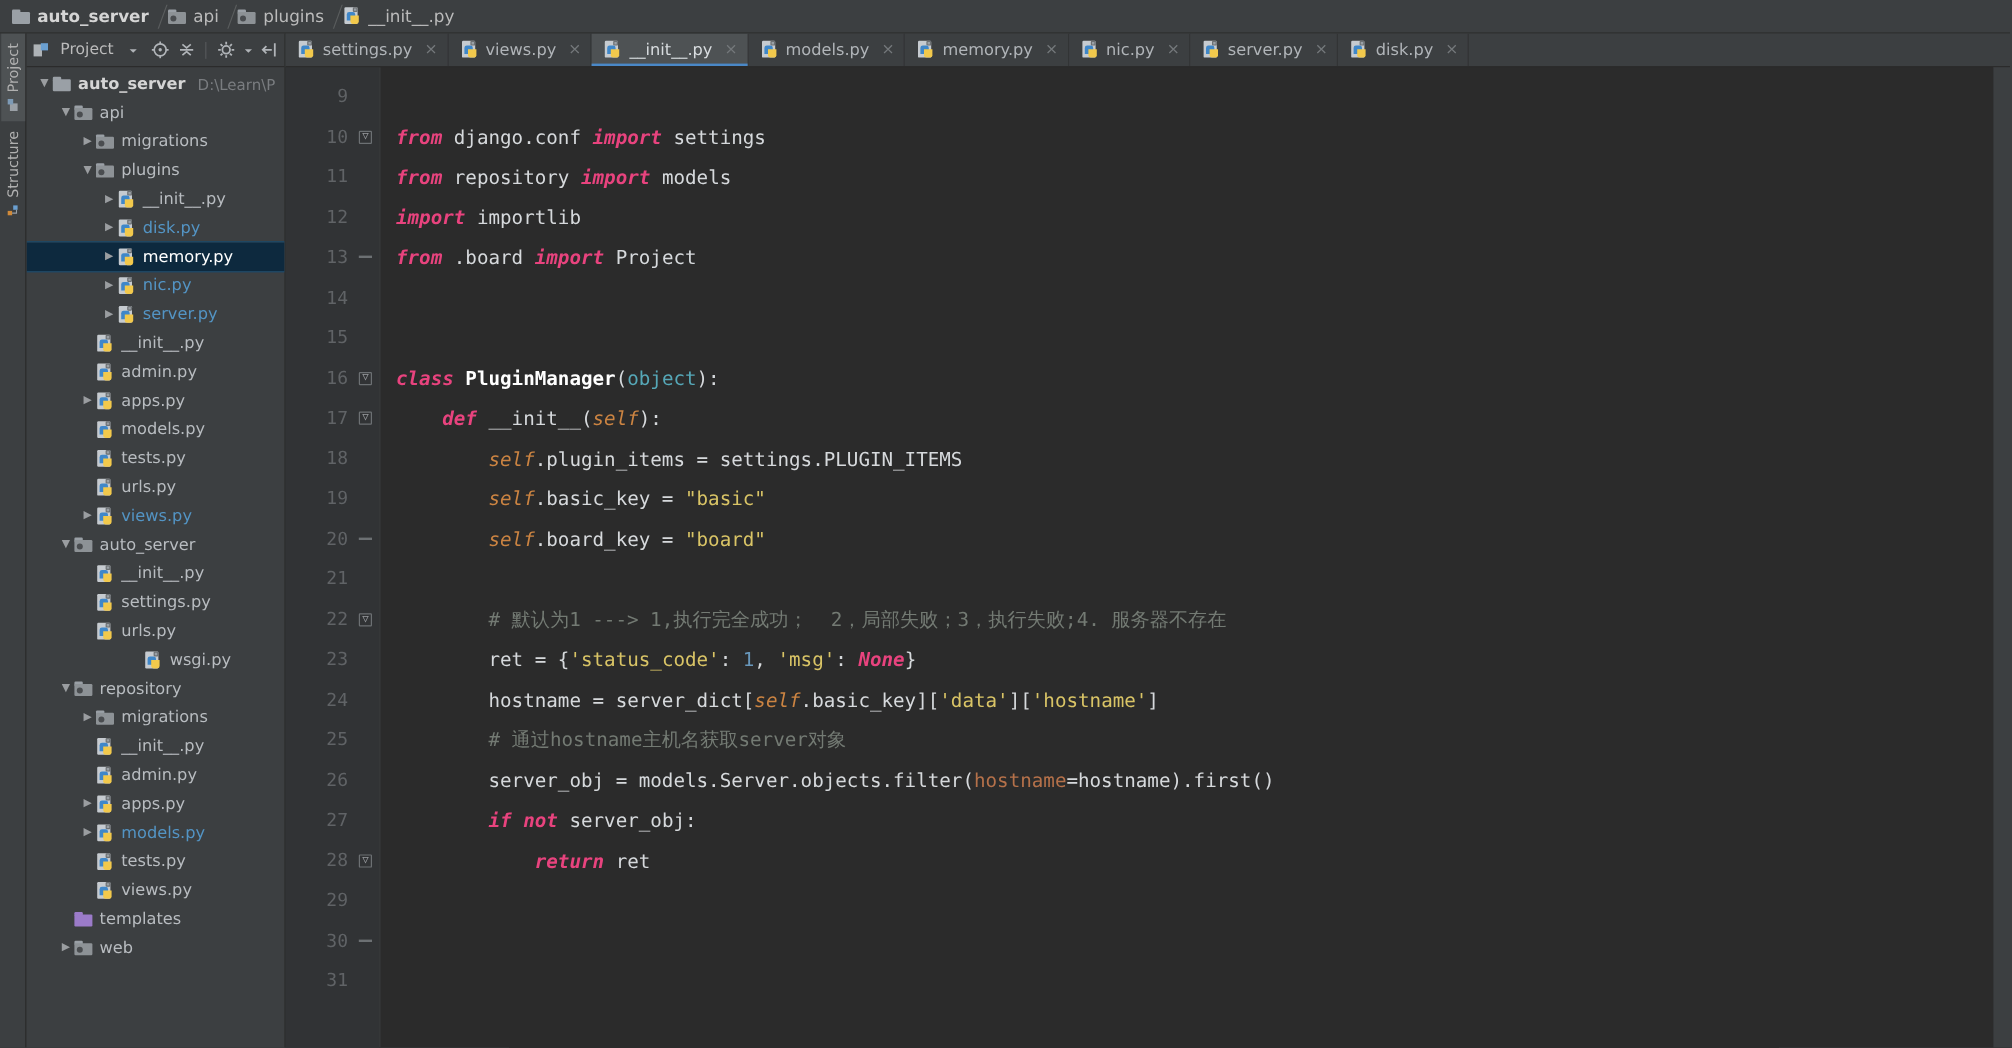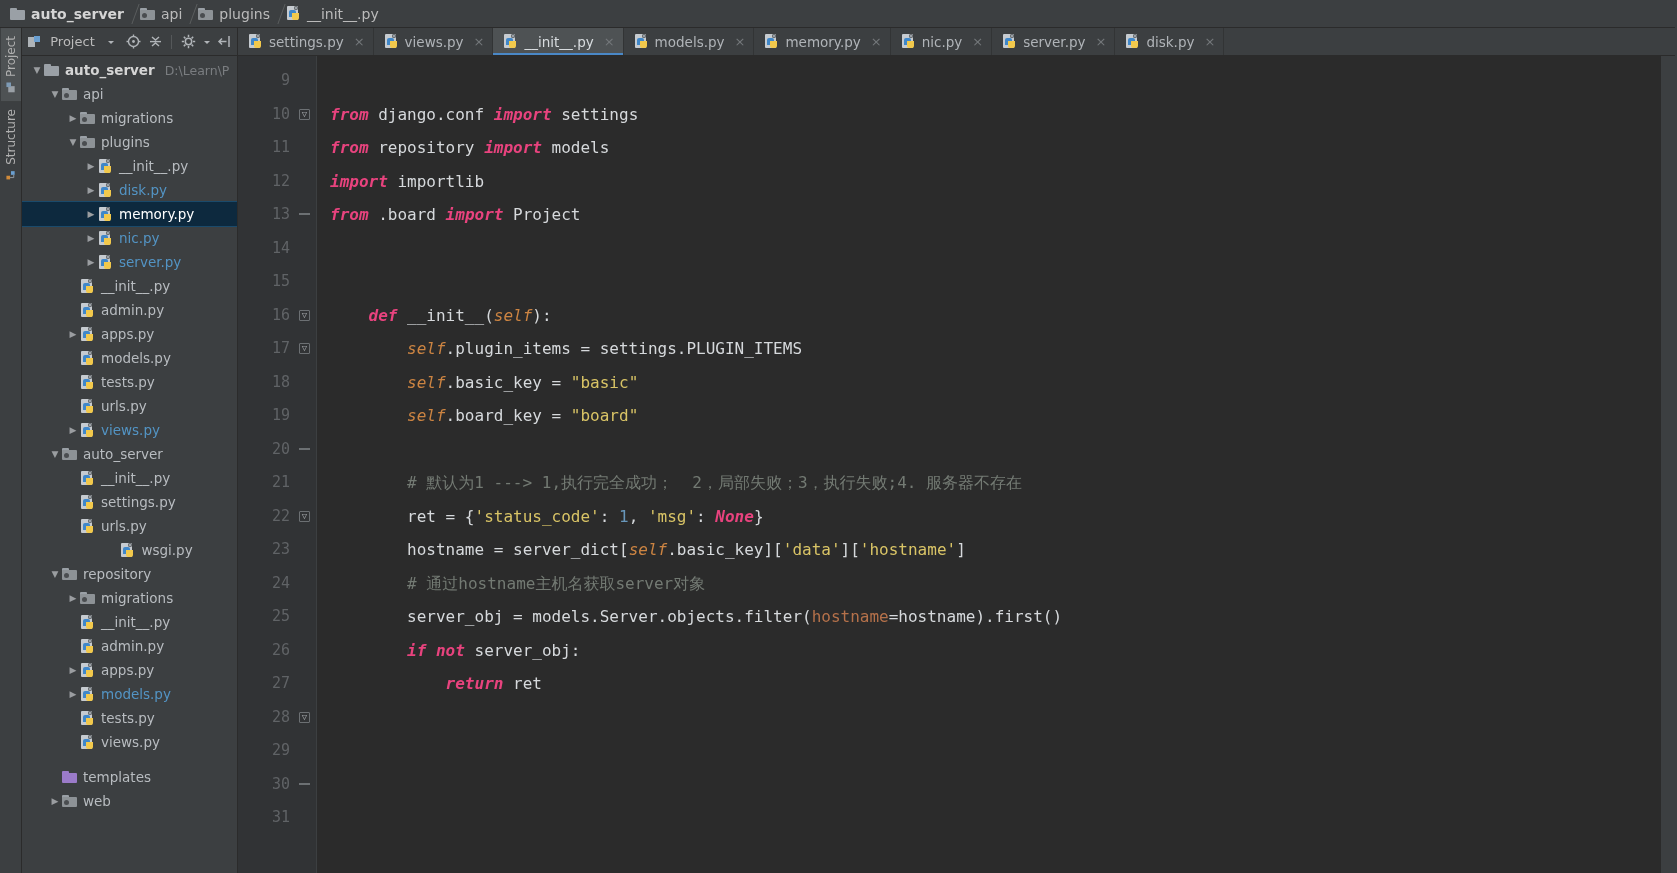--- a/index.html
+++ b/index.html
@@ -564,21 +564,21 @@
           <div class="node" style="padding-left: 44px;">
             <span class="arrow"></span>
             <span class="ico-py">
               <span class="pg"></span>
               <span class="fold"></span>
               <span class="b1"></span>
               <span class="b2"></span>
             </span>
             <span class="nlabel">views.py</span>
           </div>
-          <div class="node" style="padding-left: 26px; margin-top: 11px;">
+          <div class="node" style="padding-left: 26px;">
             <span class="arrow"></span>
             <span class="ico-folder purple">
               <b></b>
               <i></i>
             </span>
             <span class="nlabel">templates</span>
           </div>
           <div class="node" style="padding-left: 26px;">
             <span class="arrow">▶</span>
             <span class="ico-folder src">
@@ -701,20 +701,21 @@
             <div class="gline">31</div>
           </div>
         <div class="codepane" id="codepane">
             <div class="cline">&nbsp;</div>
             <div class="cline"><span class="kwpy">from </span><span class="plain">django.conf </span><span class="kwpy">import </span><span class="plain">settings</span></div>
             <div class="cline"><span class="kwpy">from </span><span class="plain">repository </span><span class="kwpy">import </span><span class="plain">models</span></div>
             <div class="cline"><span class="kwpy">import </span><span class="plain">importlib</span></div>
             <div class="cline"><span class="kwpy">from </span><span class="plain">.board </span><span class="kwpy">import </span><span class="plain">Project</span></div>
             <div class="cline">&nbsp;</div>
             <div class="cline">&nbsp;</div>
+            <div class="cline"><span class="kwpy">class </span><span class="cls">PluginManager</span><span class="plain">(</span><span class="bi">object</span><span class="plain">):</span></div>
             <div class="cline"><span class="plain">    </span><span class="kwpy">def </span><span class="plain">__init__</span><span class="plain">(</span><span class="self">self</span><span class="plain">):</span></div>
             <div class="cline"><span class="plain">        </span><span class="self">self</span><span class="plain">.plugin_items = settings.PLUGIN_ITEMS</span></div>
             <div class="cline"><span class="plain">        </span><span class="self">self</span><span class="plain">.basic_key = </span><span class="str">"basic"</span></div>
             <div class="cline"><span class="plain">        </span><span class="self">self</span><span class="plain">.board_key = </span><span class="str">"board"</span></div>
             <div class="cline">&nbsp;</div>
             <div class="cline"><span class="cmt">        # 默认为1 ---&gt; 1,执行完全成功；  2，局部失败；3，执行失败;4. 服务器不存在</span></div>
             <div class="cline"><span class="plain">        ret = {</span><span class="str">'status_code'</span><span class="plain">: </span><span class="num">1</span><span class="plain">, </span><span class="str">'msg'</span><span class="plain">: </span><span class="none">None</span><span class="plain">}</span></div>
             <div class="cline"><span class="plain">        hostname = server_dict[</span><span class="self">self</span><span class="plain">.basic_key][</span><span class="str">'data'</span><span class="plain">][</span><span class="str">'hostname'</span><span class="plain">]</span></div>
             <div class="cline"><span class="cmt">        # 通过hostname主机名获取server对象</span></div>
             <div class="cline"><span class="plain">        server_obj = models.Server.objects.filter(</span><span class="kwarg">hostname</span><span class="plain">=hostname).first()</span></div>

